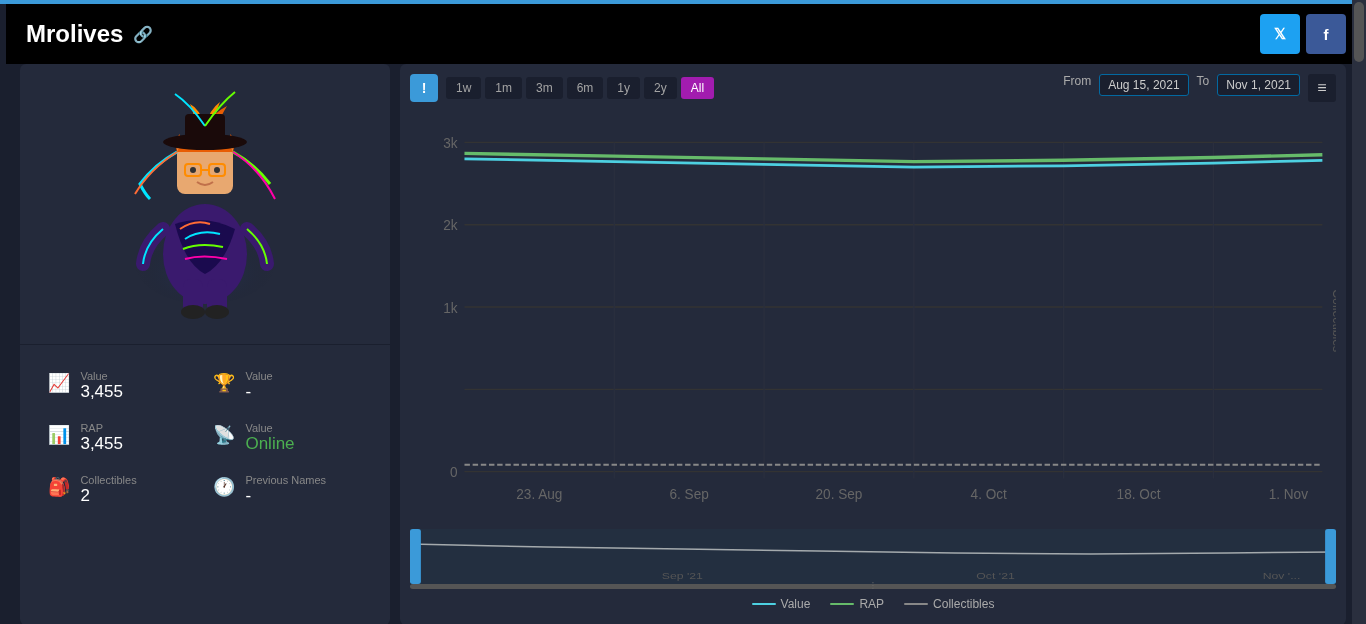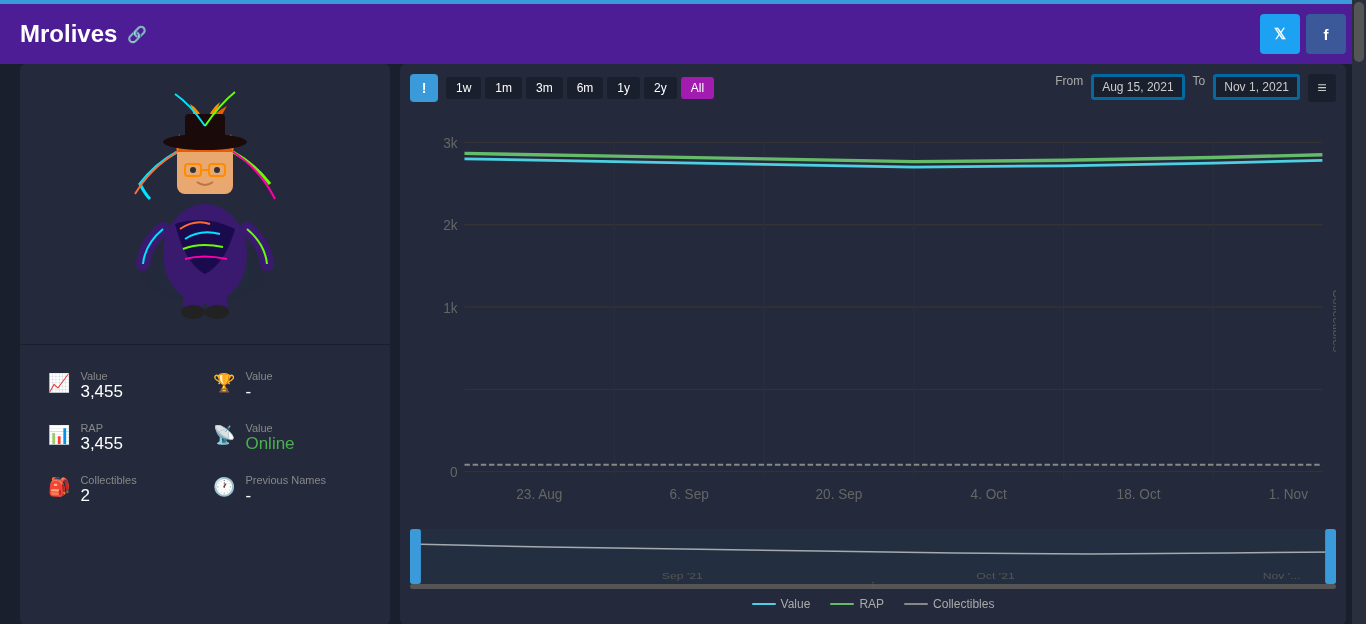--- a/index.html
+++ b/index.html
@@ -19,21 +19,22 @@
       background: #3b9ad9;
       width: 100%;
     }
 
     
     .header {
       display: flex;
       align-items: center;
       justify-content: space-between;
       padding: 10px 20px;
-      background: #4c1d95;
+      background: #000000;
+      margin-left: 6px;
     }
     .header-left {
       display: flex;
       align-items: center;
       gap: 10px;
     }
     .header-title {
       font-size: 24px;
       font-weight: bold;
       color: #fff;
@@ -156,41 +157,41 @@
       font-size: 14px;
       flex-shrink: 0;
     }
     .time-btns {
       display: flex;
       gap: 4px;
     }
     .time-btn {
       background: #1a1f2e;
       border: none;
-      color: #ffffff;
+      color: #a3a3a3;
       padding: 4px 10px;
       border-radius: 3px;
       cursor: pointer;
       font-size: 12px;
     }
     .time-btn.active {
       background: #a21caf;
       color: #fff;
     }
     .chart-date-range {
       display: flex;
       align-items: flex-start;
       gap: 8px;
       margin-left: auto;
       font-size: 12px;
       color: #aaa;
     }
     .date-box {
       background: #1a1f2e;
-      border: 3px solid #0369a1;
+      border: 1px solid #0369a1;
       border-radius: 3px;
       padding: 3px 8px;
       color: #ccc;
       font-size: 12px;
     }
     .menu-icon {
       background: #1a1f2e;
       border: none;
       color: #ccc;
       width: 28px;

